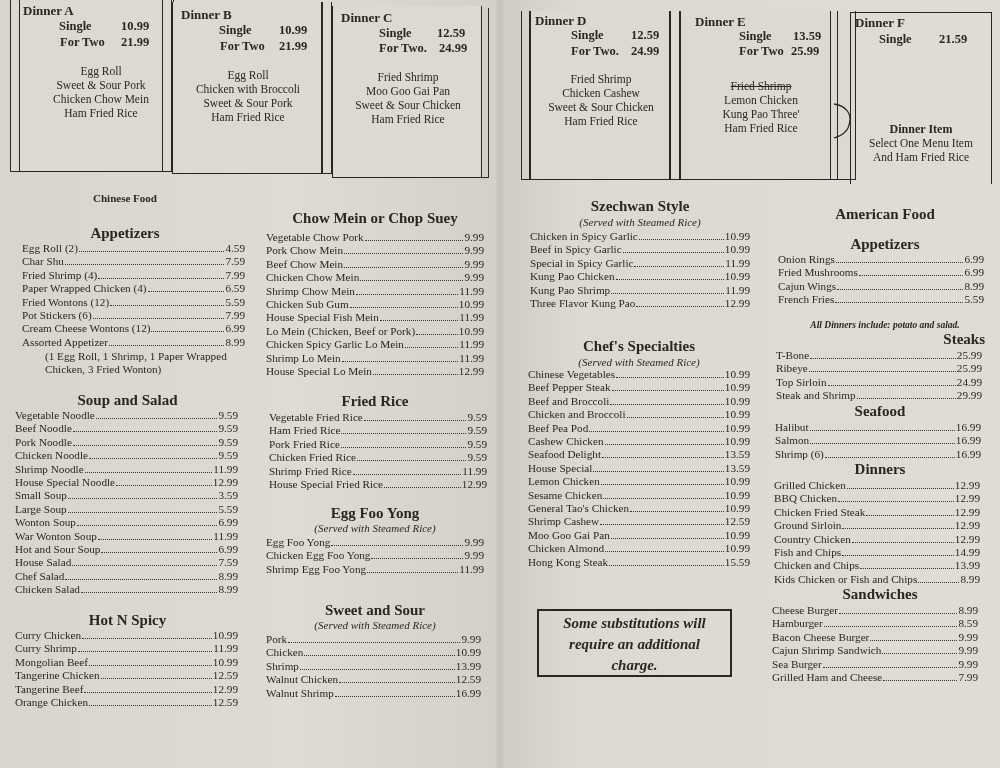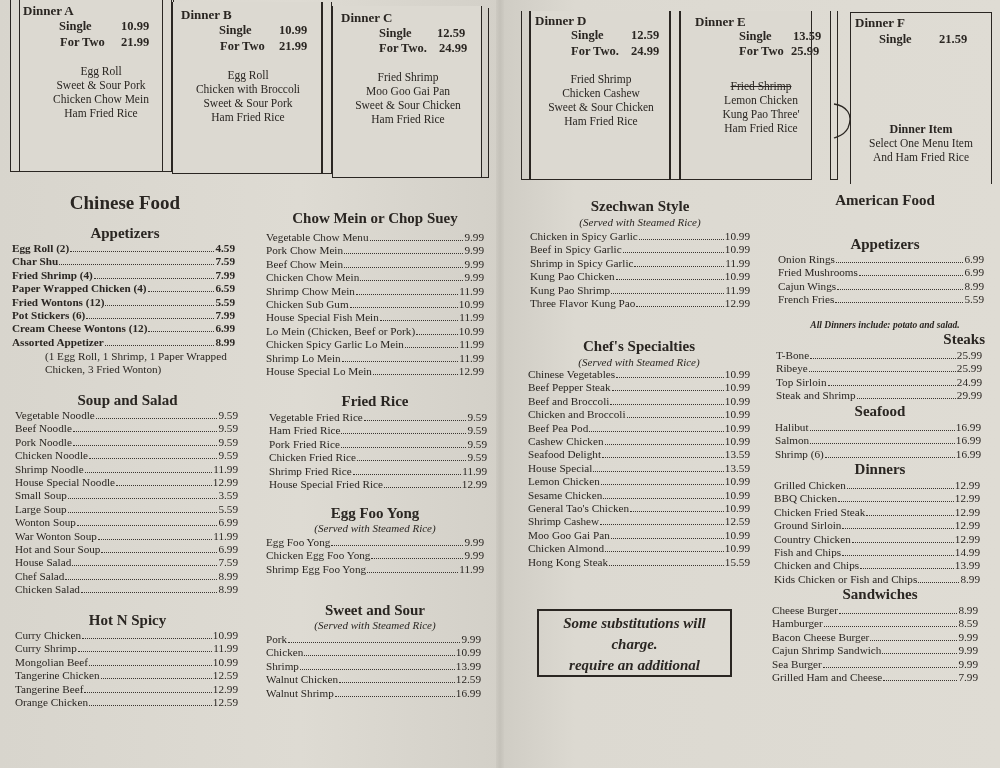--- a/index.html
+++ b/index.html
@@ -22,21 +22,21 @@
   }
   .dinner-box .inner {
     position: absolute; top: 0; bottom: 0; border-left: 1.5px solid #2a2622; border-right: 1.5px solid #2a2622;
   }
   .dinner-title { position: absolute; font-weight: bold; font-size: 13px; }
   .dinner-price { position: absolute; font-weight: bold; font-size: 12.5px; white-space: pre; }
   .dinner-items { position: absolute; text-align: center; font-size: 11.5px; line-height: 14px; }
   .strike { text-decoration: line-through; }
 
   
-  .h-big { position: absolute; font-weight: bold; font-size: 19px; text-align: center; }
+  .h-big { position: absolute; font-weight: bold; font-size: 11px; text-align: center; }
   .h-sec { position: absolute; font-weight: bold; font-size: 15px; text-align: center; }
   .sub { position: absolute; font-style: italic; font-size: 11px; text-align: center; }
 
   
   .list { position: absolute; font-size: 11.2px; line-height: 13.4px; }
   .row { display: flex; align-items: baseline; white-space: nowrap; }
   .row .name { flex: 0 0 auto; }
   .row .dots { flex: 1 1 auto; overflow: hidden; border-bottom: 1px dotted #3a3530; margin: 0 1px 3px 1px; min-width: 4px; }
   .row .price { flex: 0 0 auto; }
   .note { font-size: 11.2px; line-height: 13.4px; padding-left: 30px; }
@@ -111,21 +111,21 @@
   <div class="dinner-price" style="left:100px;top:33px;">24.99</div>
   <div class="dinner-items" style="left:-2px;width:144px;top:61px;">
     <div>Fried Shrimp</div>
     <div>Chicken Cashew</div>
     <div>Sweet &amp; Sour Chicken</div>
     <div>Ham Fried Rice</div>
   </div>
 </div>
 <div style="position:absolute;left:670px;top:11px;width:10px;height:169px;border:1.5px solid #2a2622;border-top:none;"></div>
 
-<div class="dinner-box" style="left:680px;top:11px;width:132px;height:169px;">
+<div class="dinner-box" style="left:680px;top:11px;width:176px;height:169px;">
   <div class="dinner-title" style="left:14px;top:3px;">Dinner E</div>
   <div class="dinner-price" style="left:58px;top:18px;">Single</div>
   <div class="dinner-price" style="left:112px;top:18px;">13.59</div>
   <div class="dinner-price" style="left:58px;top:33px;">For Two</div>
   <div class="dinner-price" style="left:110px;top:33px;">25.99</div>
   <div class="dinner-items" style="left:10px;width:140px;top:68px;">
     <div class="strike">Fried Shrimp</div>
     <div>Lemon Chicken</div>
     <div>Kung Pao Three'</div>
     <div>Ham Fried Rice</div>
@@ -142,21 +142,21 @@
   <div class="dinner-price" style="left:88px;top:19px;">21.59</div>
   <div style="position:absolute;left:0;width:140px;top:109px;text-align:center;font-weight:bold;font-size:12px;">Dinner Item</div>
   <div style="position:absolute;left:0;width:140px;top:123px;text-align:center;font-size:11.5px;line-height:14px;">
     <div>Select One Menu Item</div>
     <div>And Ham Fried Rice</div>
   </div>
 </div>
 
 <div class="h-big" style="left:40px;width:170px;top:192px;">Chinese Food</div>
 <div class="h-sec" style="left:40px;width:170px;top:225px;">Appetizers</div>
-<div class="list" style="left:12px;width:223px;top:242px;font-weight:bold;">
+<div class="list" style="left:22px;width:223px;top:242px;">
     <div class="row">
       <span class="name">Egg Roll (2)</span>
       <span class="dots"></span>
       <span class="price">4.59</span>
     </div>
     <div class="row">
       <span class="name">Char Shu</span>
       <span class="dots"></span>
       <span class="price">7.59</span>
     </div>
@@ -300,21 +300,21 @@
     <div class="row">
       <span class="name">Orange Chicken</span>
       <span class="dots"></span>
       <span class="price">12.59</span>
     </div>
   </div>
 
 <div class="h-sec" style="left:266px;width:218px;top:210px;">Chow Mein or Chop Suey</div>
 <div class="list" style="left:266px;width:218px;top:231px;">
     <div class="row">
-      <span class="name">Vegetable Chow Menu</span>
+      <span class="name">Vegetable Chow Pork</span>
       <span class="dots"></span>
       <span class="price">9.99</span>
     </div>
     <div class="row">
       <span class="name">Pork Chow Mein</span>
       <span class="dots"></span>
       <span class="price">9.99</span>
     </div>
     <div class="row">
       <span class="name">Beef Chow Mein</span>
@@ -454,21 +454,21 @@
       <span class="name">Chicken in Spicy Garlic</span>
       <span class="dots"></span>
       <span class="price">10.99</span>
     </div>
     <div class="row">
       <span class="name">Beef in Spicy Garlic</span>
       <span class="dots"></span>
       <span class="price">10.99</span>
     </div>
     <div class="row">
-      <span class="name">Shrimp in Spicy Garlic</span>
+      <span class="name">Special in Spicy Garlic</span>
       <span class="dots"></span>
       <span class="price">11.99</span>
     </div>
     <div class="row">
       <span class="name">Kung Pao Chicken</span>
       <span class="dots"></span>
       <span class="price">10.99</span>
     </div>
     <div class="row">
       <span class="name">Kung Pao Shrimp</span>
@@ -557,25 +557,25 @@
     </div>
     <div class="row">
       <span class="name">Hong Kong Steak</span>
       <span class="dots"></span>
       <span class="price">15.59</span>
     </div>
   </div>
 
 <div class="notice">
   <div>Some substitutions will</div>
+  <div>require an additional</div>
   <div>charge.</div>
-  <div>require an additional</div>
 </div>
 
-<div class="h-big" style="left:775px;width:220px;top:192px;font-size:15px;">American Food</div>
+<div class="h-big" style="left:775px;width:220px;top:206px;font-size:15px;">American Food</div>
 <div class="h-sec" style="left:775px;width:220px;top:236px;">Appetizers</div>
 <div class="list" style="left:778px;width:206px;top:253px;">
     <div class="row">
       <span class="name">Onion Rings</span>
       <span class="dots"></span>
       <span class="price">6.99</span>
     </div>
     <div class="row">
       <span class="name">Fried Mushrooms</span>
       <span class="dots"></span>

